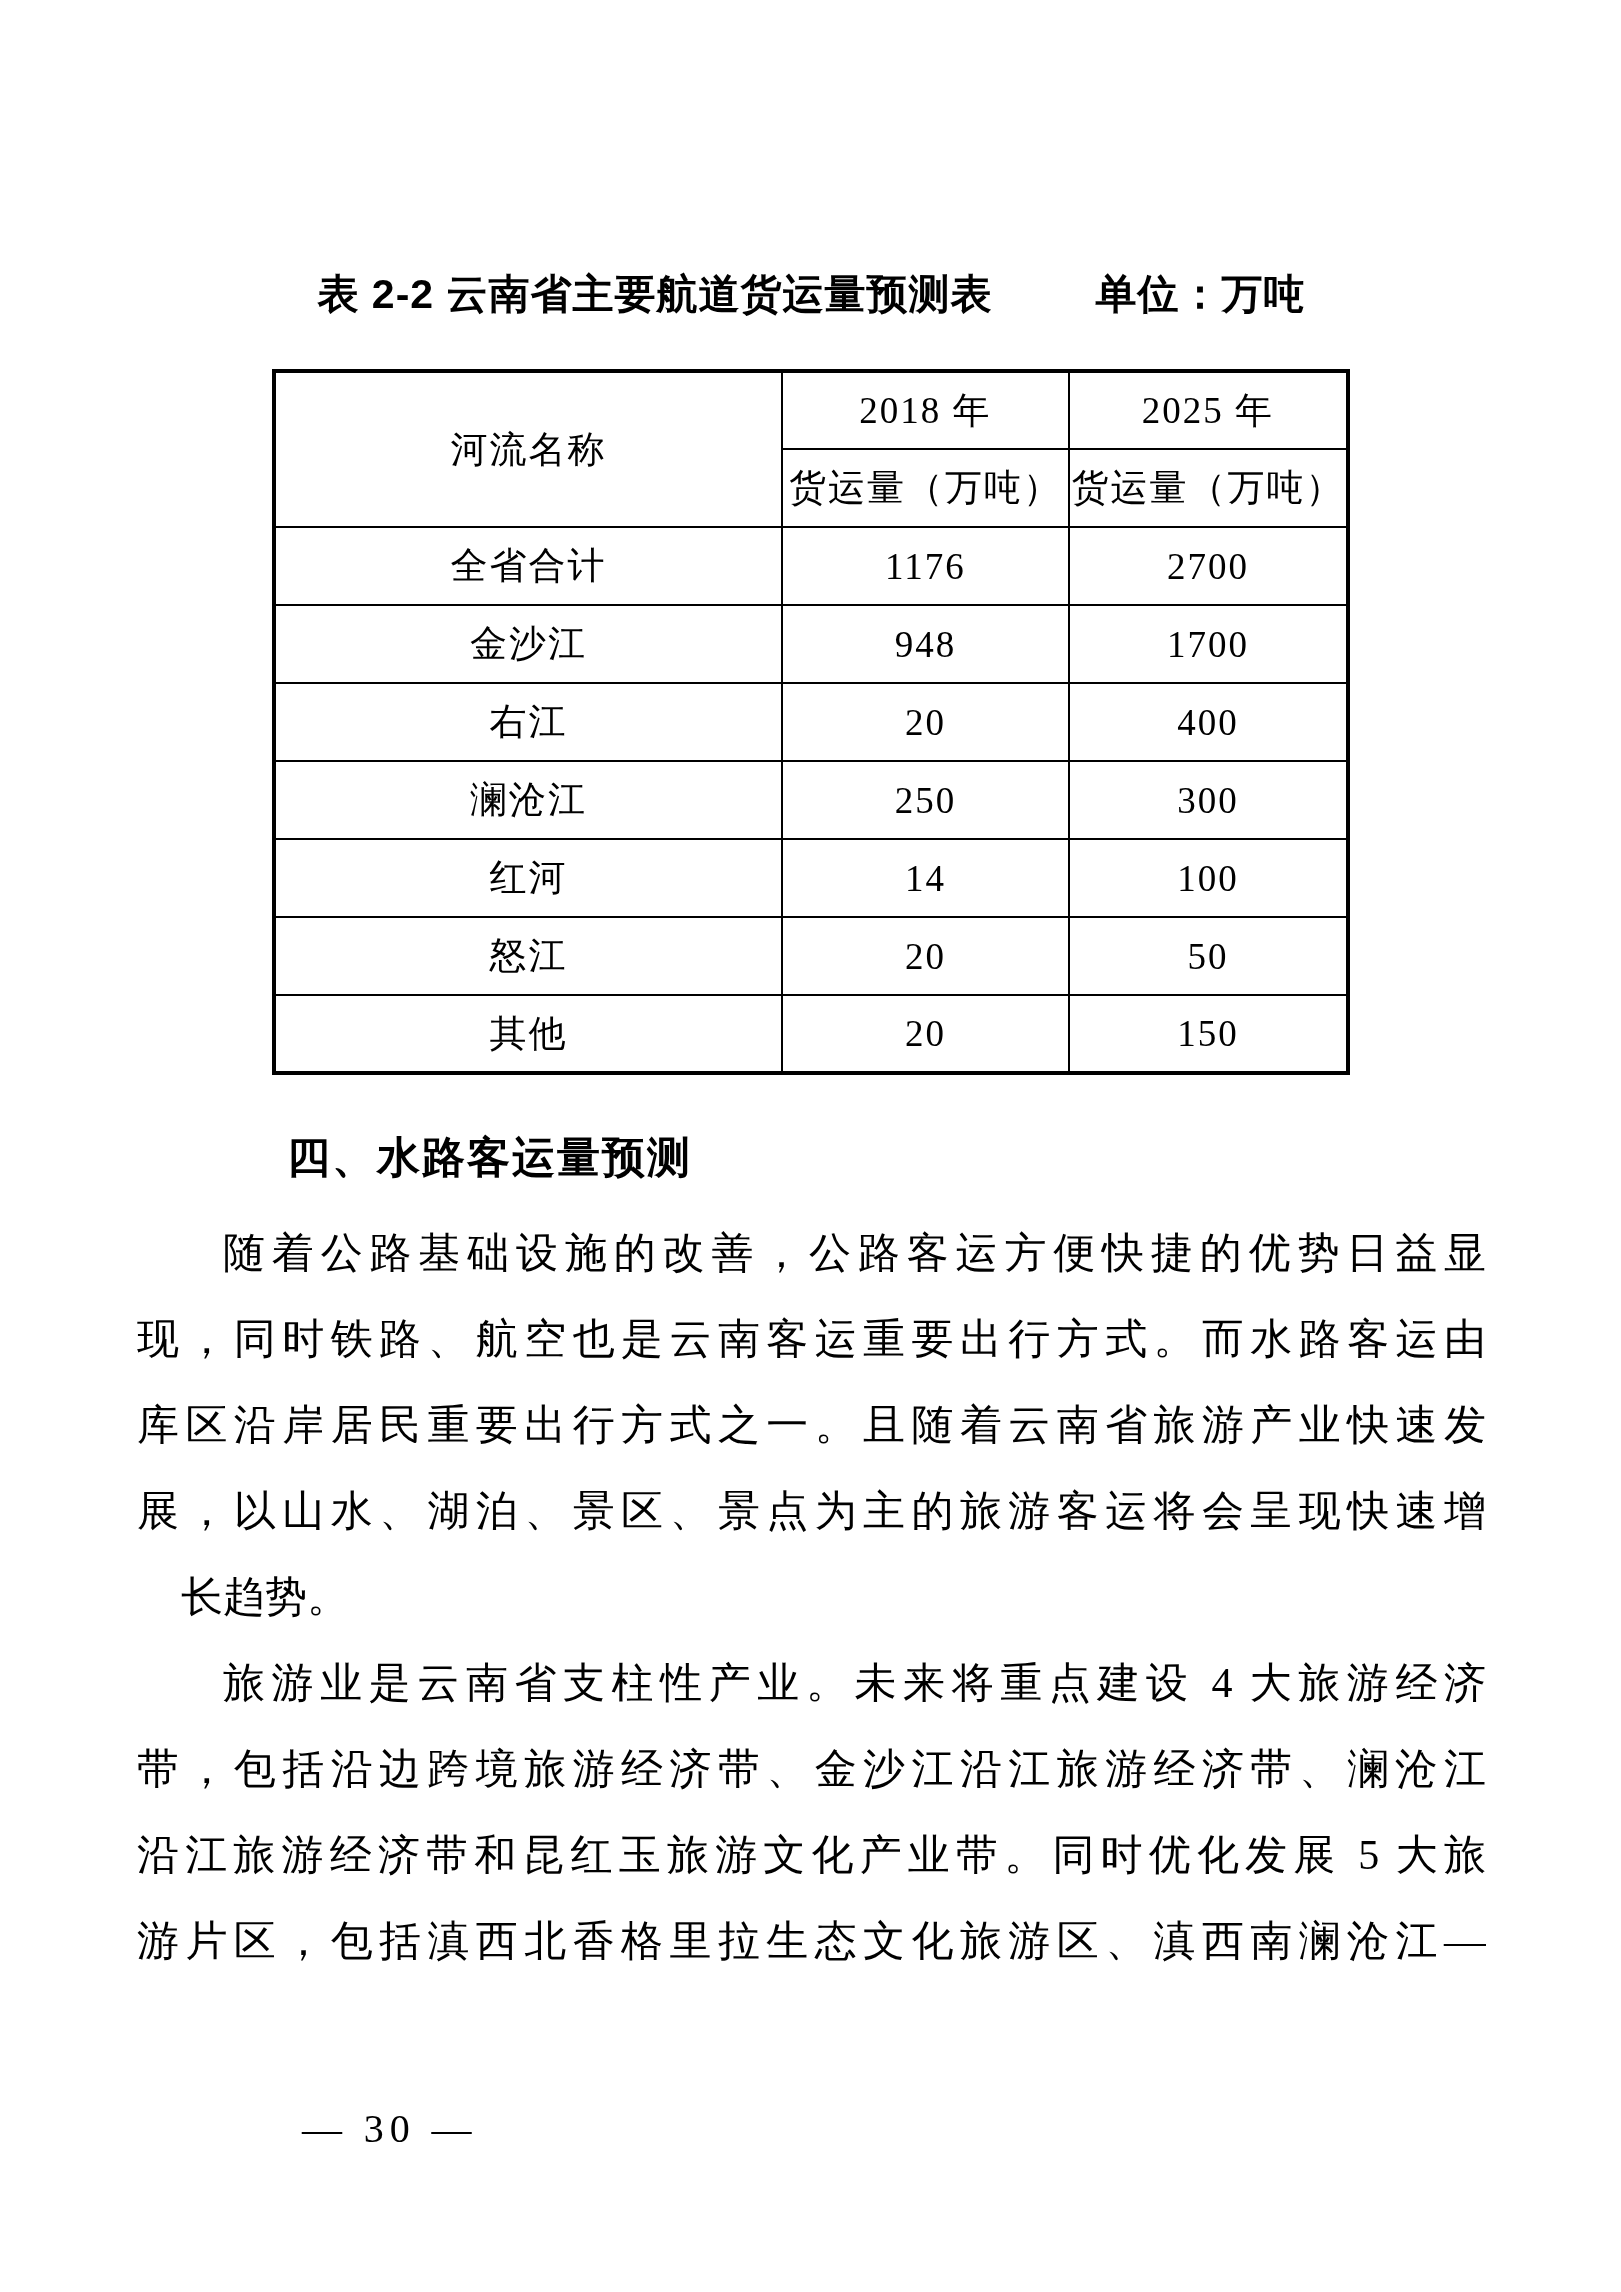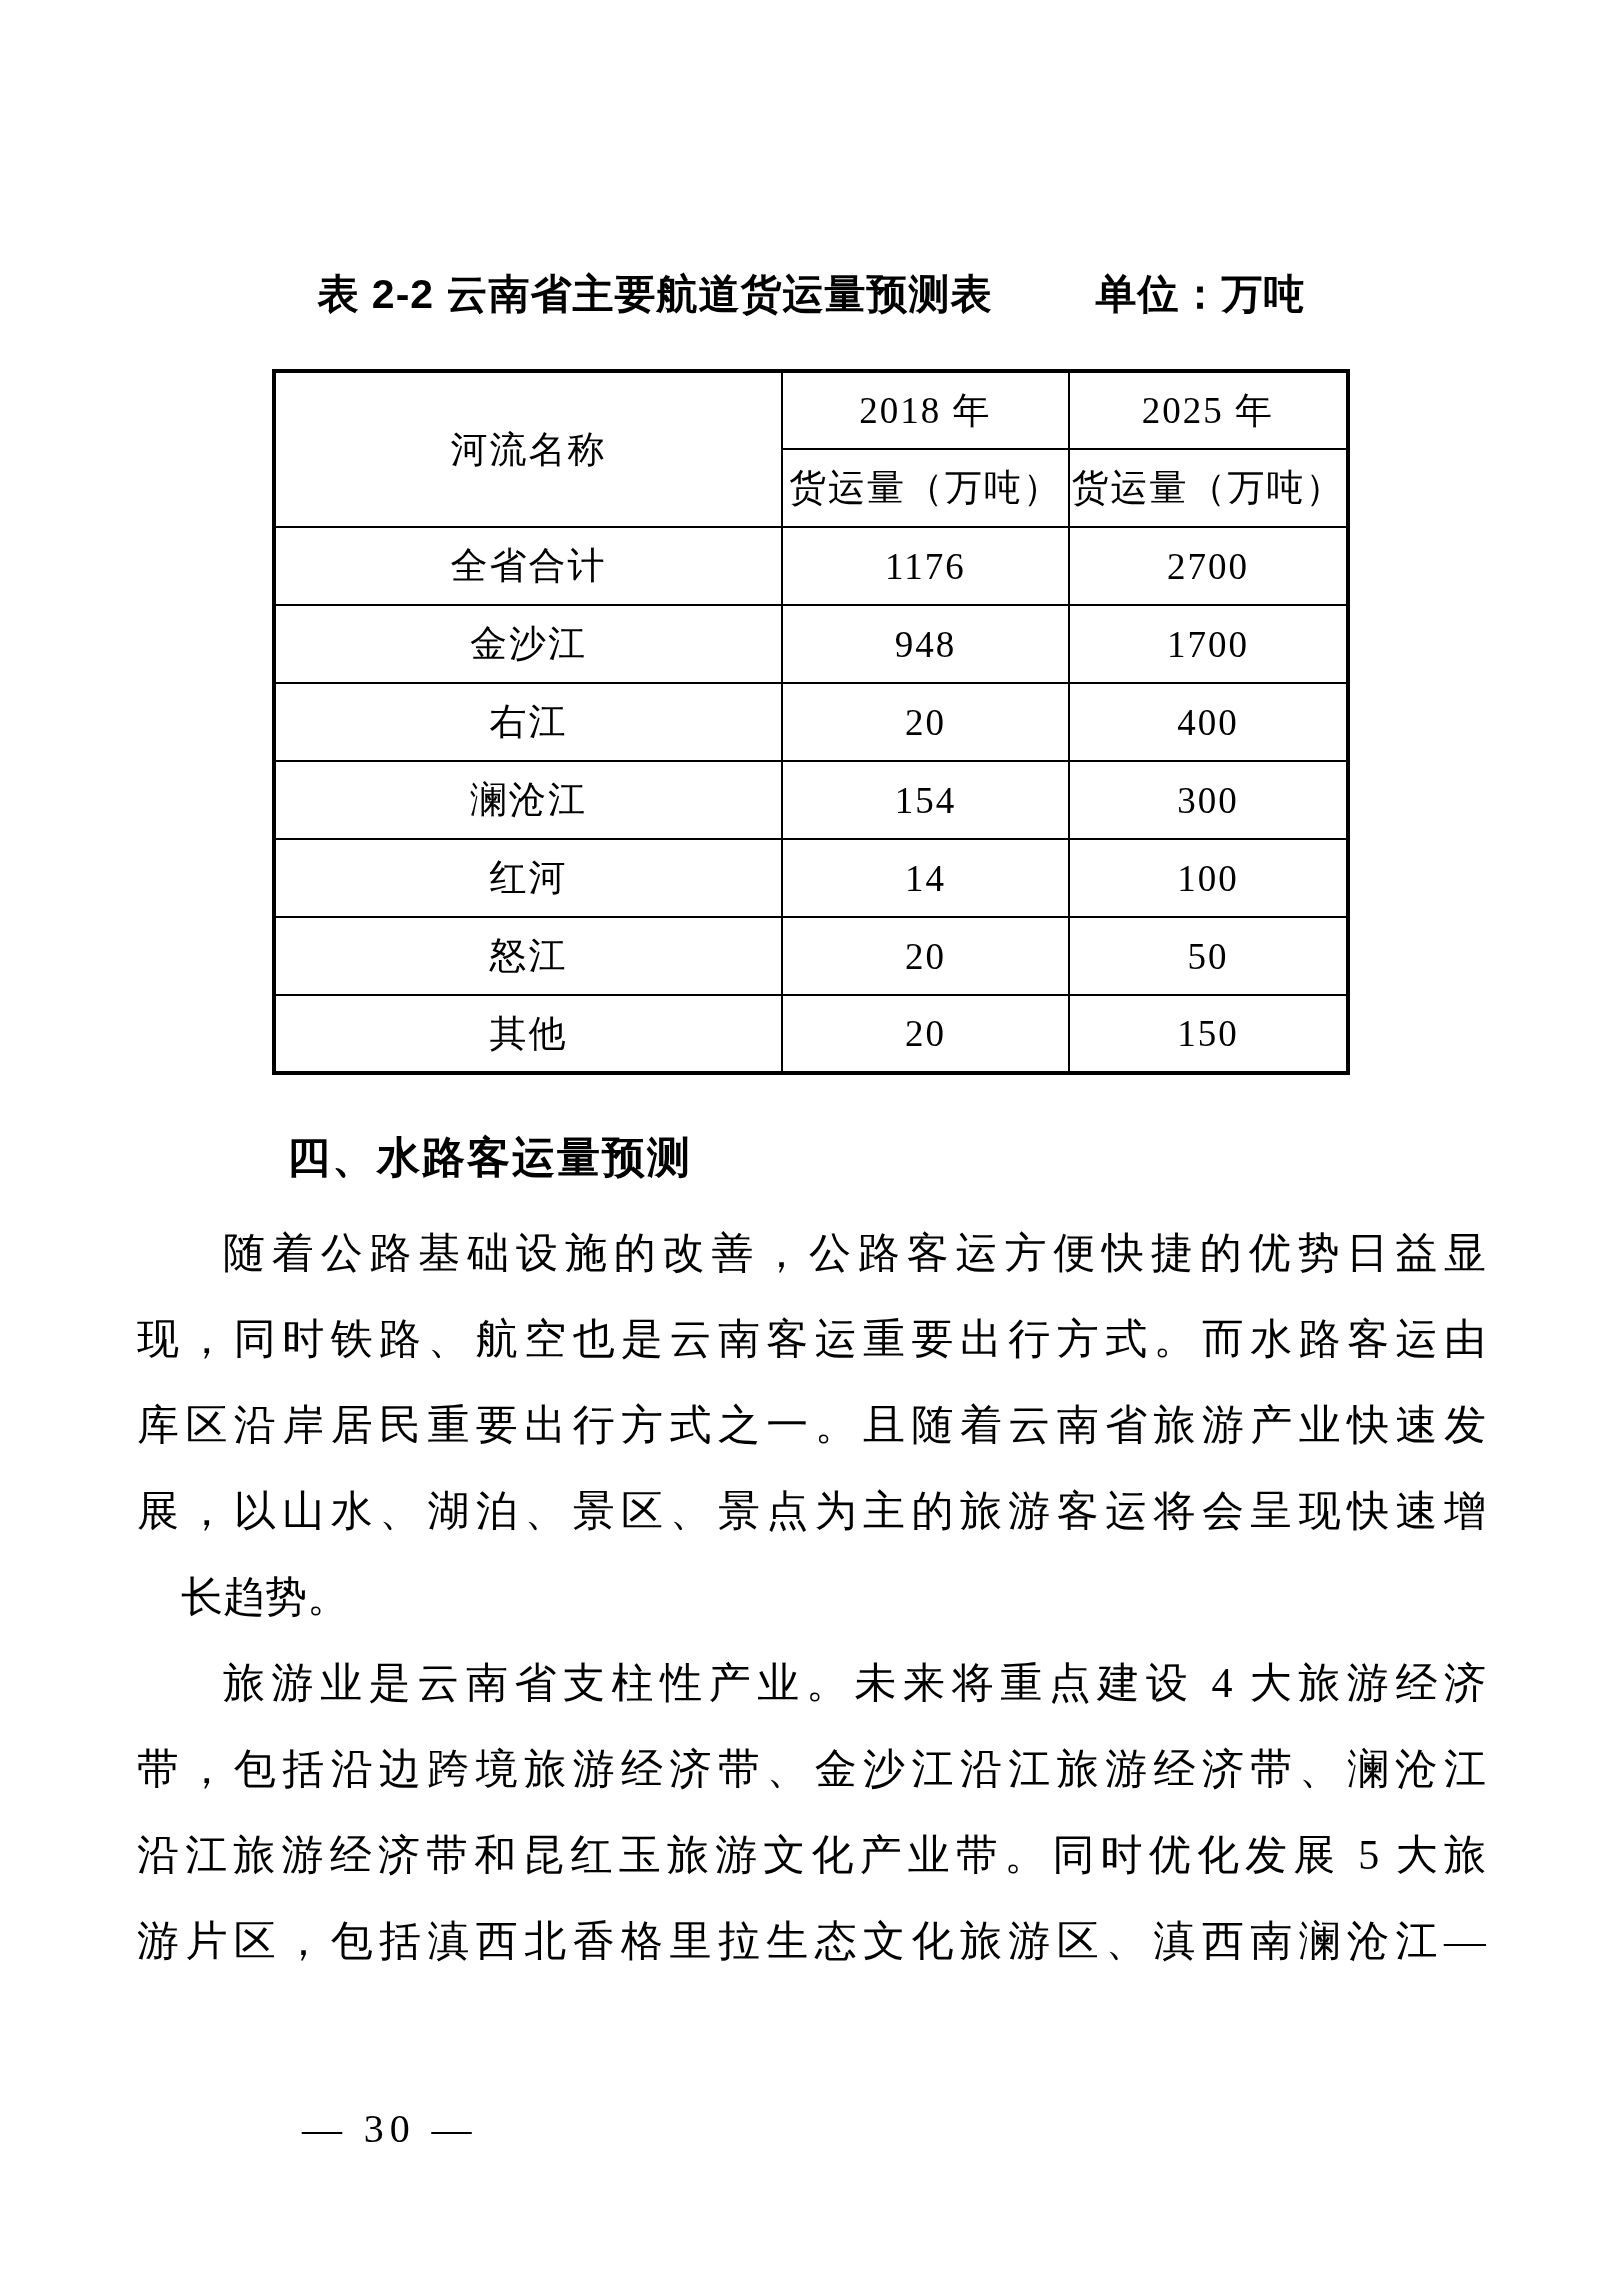--- a/index.html
+++ b/index.html
@@ -129,21 +129,21 @@
         <td>948</td>
         <td>1700</td>
       </tr>
       <tr>
         <td class="rowhead">右江</td>
         <td>20</td>
         <td>400</td>
       </tr>
       <tr>
         <td class="rowhead">澜沧江</td>
-        <td>154</td>
+        <td>250</td>
         <td>300</td>
       </tr>
       <tr>
         <td class="rowhead">红河</td>
         <td>14</td>
         <td>100</td>
       </tr>
       <tr>
         <td class="rowhead">怒江</td>
         <td>20</td>

